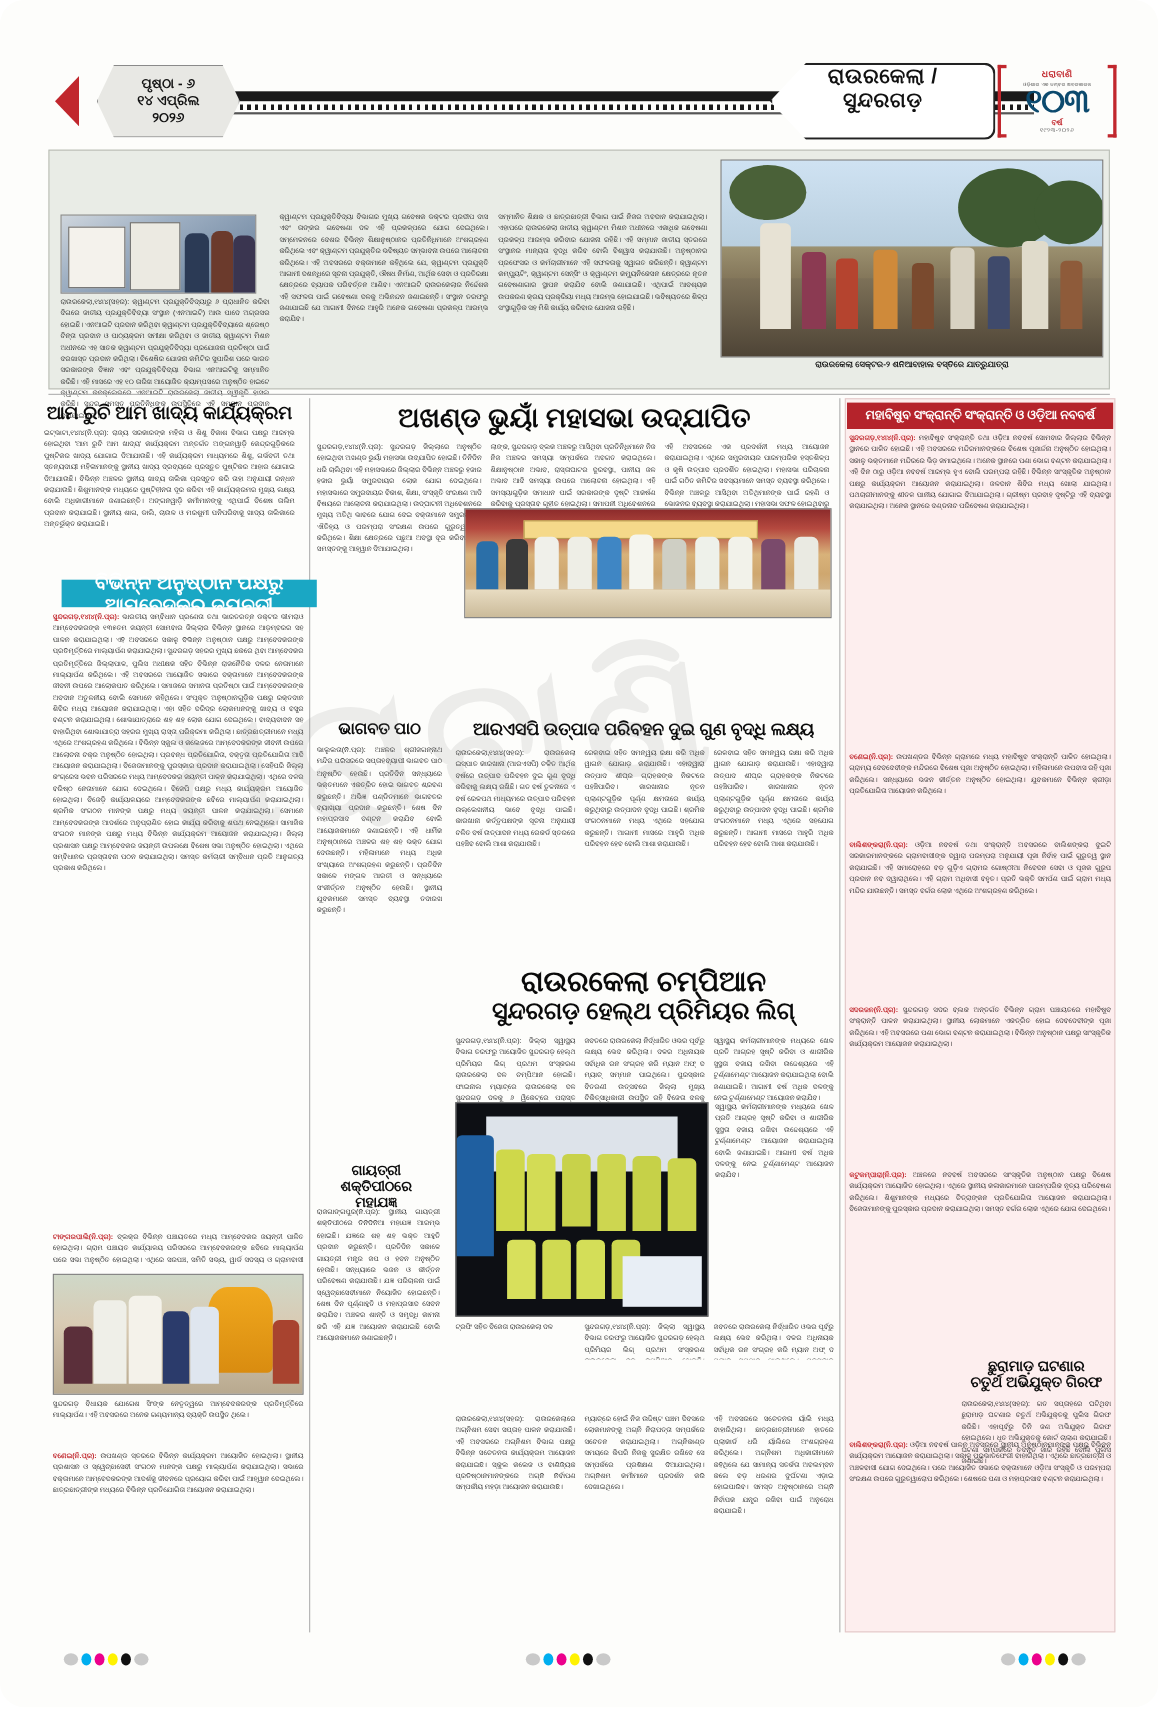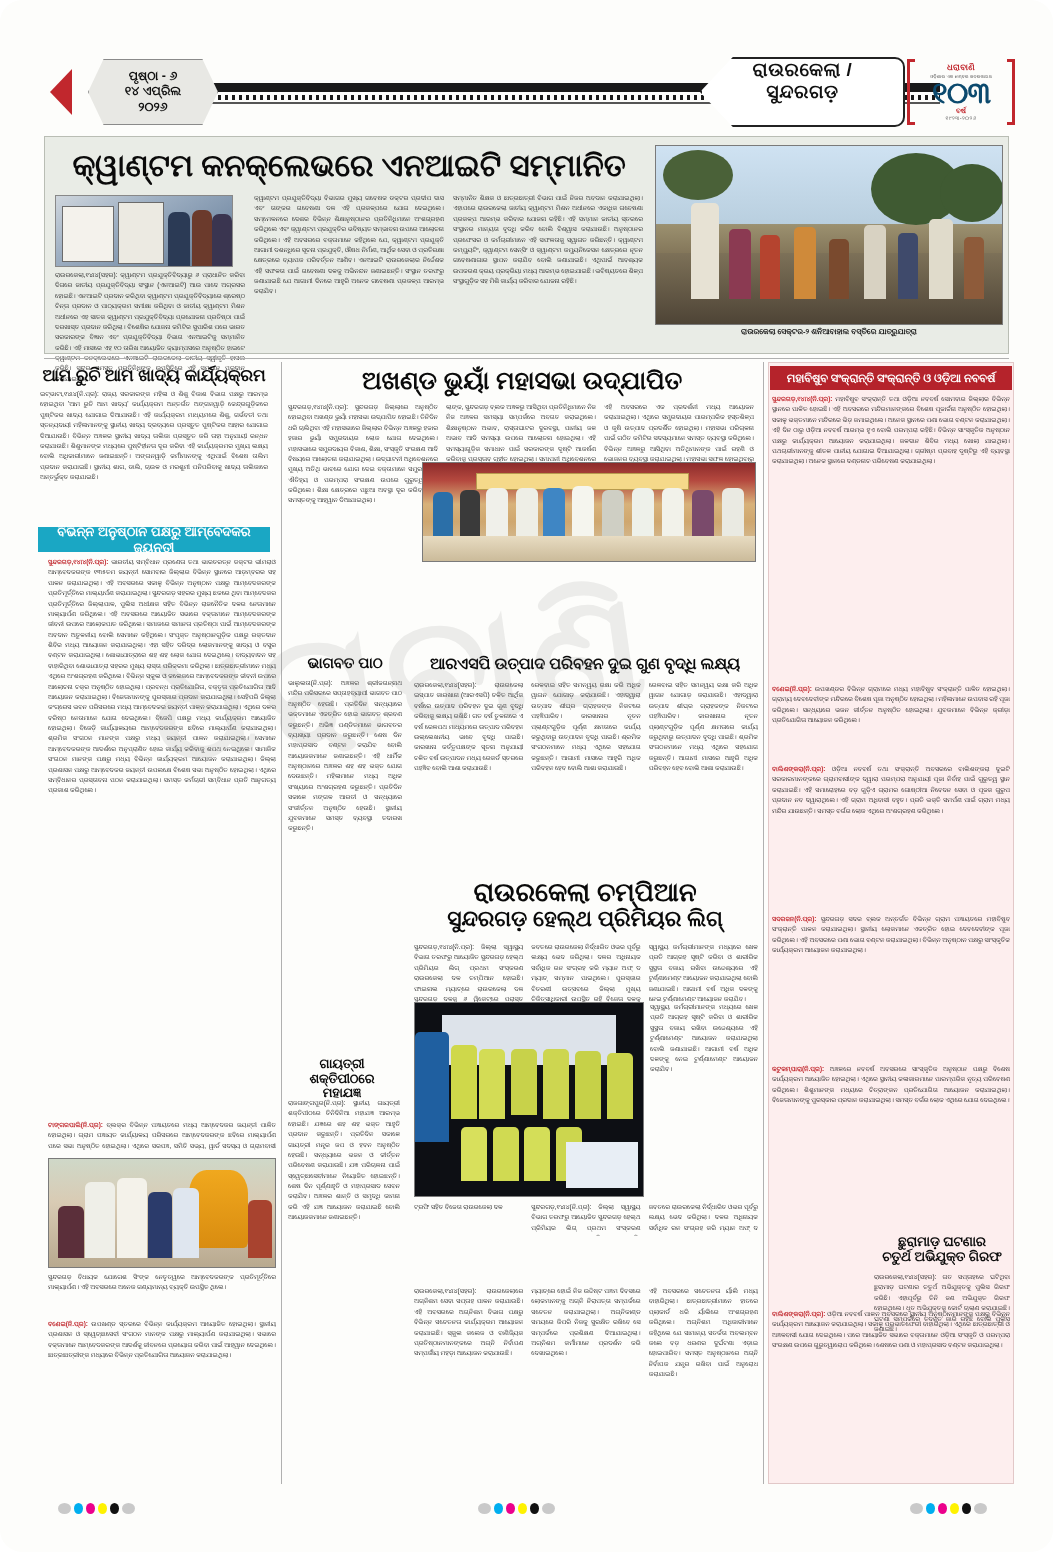--- a/index.html
+++ b/index.html
@@ -253,21 +253,20 @@
       <div class="logo-bracket-r"></div>
       <div class="logo-top">ଧରାବାଣି</div>
       <div class="logo-sub">ଓଡ଼ିଶାର ଏକ ନମ୍ବର ଖବରକାଗଜ</div>
       <div class="logo-num">୧୦୩</div>
       <div class="logo-bot">ବର୍ଷ</div>
       <div class="logo-years">୧୯୨୩-୨୦୨୬</div>
     </div>
   </div>
 
   <div class="lead-block">
-    <div class="lead-headline hl">କ୍ୱାଣ୍ଟମ କନକ୍ଲେଭରେ ଏନଆଇଟି ସମ୍ମାନିତ</div>
 
     <div class="lead-cols">
       <div class="body-col">
         <div class="lead-photo-inline">
           <div class="ph-doc"></div>
             <div class="ph-doc2"></div>
           <div class="ph-p1"></div>
             <div class="ph-p2"></div>
             <div class="ph-p3"></div>
         </div>
@@ -300,21 +299,21 @@
   <div class="rule-v" style="left:763px; top:362px; height:1122px;"></div>
   <div class="rule-h" style="left:44px; top:358px; width:965px;"></div>
 
   <div class="right-panel"></div>
 
   <div class="col" style="left:40px; top:366px; width:228px;">
     <div class="hl" style="font-size:17px; margin-bottom:4px;">ଆମ ରୁଚି ଆମ ଖାଦ୍ୟ କାର୍ଯ୍ୟକ୍ରମ</div>
     <div class="body-col" style="height:148px; overflow:hidden;">ଇଟ୍‌ଭାଟା,୧୪ା୪(ନି.ପ୍ର): ରାଜ୍ୟ ସରକାରଙ୍କ ମହିଳା ଓ ଶିଶୁ ବିକାଶ ବିଭାଗ ପକ୍ଷରୁ ଆରମ୍ଭ ହୋଇଥିବା 'ଆମ ରୁଚି ଆମ ଖାଦ୍ୟ' କାର୍ଯ୍ୟକ୍ରମ ଅନ୍ତର୍ଗତ ଅଙ୍ଗନୱାଡ଼ି କେନ୍ଦ୍ରଗୁଡ଼ିକରେ ପୁଷ୍ଟିକର ଖାଦ୍ୟ ଯୋଗାଇ ଦିଆଯାଉଛି। ଏହି କାର୍ଯ୍ୟକ୍ରମ ମାଧ୍ୟମରେ ଶିଶୁ, ଗର୍ଭବତୀ ତଥା ସ୍ତନ୍ୟଦାୟୀ ମହିଳାମାନଙ୍କୁ ସ୍ଥାନୀୟ ଖାଦ୍ୟ ଦ୍ରବ୍ୟରେ ପ୍ରସ୍ତୁତ ପୁଷ୍ଟିକର ଆହାର ଯୋଗାଇ ଦିଆଯାଉଛି। ବିଭିନ୍ନ ଅଞ୍ଚଳର ସ୍ଥାନୀୟ ଖାଦ୍ୟ ତାଲିକା ପ୍ରସ୍ତୁତ କରି ତାହା ଅନୁଯାୟୀ ରନ୍ଧନ କରାଯାଉଛି। ଶିଶୁମାନଙ୍କ ମଧ୍ୟରେ ପୁଷ୍ଟିହୀନତା ଦୂର କରିବା ଏହି କାର୍ଯ୍ୟକ୍ରମର ମୁଖ୍ୟ ଲକ୍ଷ୍ୟ ବୋଲି ଅଧିକାରୀମାନେ ଜଣାଇଛନ୍ତି। ଅଙ୍ଗନୱାଡ଼ି କର୍ମୀମାନଙ୍କୁ ଏଥିପାଇଁ ବିଶେଷ ତାଲିମ ପ୍ରଦାନ କରାଯାଇଛି। ସ୍ଥାନୀୟ ଶାଗ, ଡାଲି, ଚାଉଳ ଓ ମରଶୁମୀ ପନିପରିବାକୁ ଖାଦ୍ୟ ତାଲିକାରେ ଅନ୍ତର୍ଭୁକ୍ତ କରାଯାଇଛି।</div>
   </div>
 
-  <div class="banner-cyan" style="left:38px; top:527px; width:232px; height:25px; font-size:13px;">
+  <div class="banner-cyan" style="left:56px; top:527px; width:232px; height:25px; font-size:18px;">
     <span>ବିଭିନ୍ନ ଅନୁଷ୍ଠାନ ପକ୍ଷରୁ ଆମ୍ବେଦକର ଜୟନ୍ତୀ</span>
   </div>
 
   <div class="col" style="left:48px; top:557px; width:228px;">
     <div class="body-col" style="height:560px; overflow:hidden;">
       <span class="dateline">ସୁନ୍ଦରଗଡ଼,୧୪ା୪(ନି.ପ୍ର):</span>
       <span>ଭାରତୀୟ ସମ୍ବିଧାନ ପ୍ରଣେତା ତଥା ଭାରତରତ୍ନ ଡକ୍ଟର ଭୀମରାଓ ଆମ୍ବେଦକରଙ୍କ ୧୩୫ତମ ଜୟନ୍ତୀ ସୋମବାର ଜିଲ୍ଲାର ବିଭିନ୍ନ ସ୍ଥାନରେ ଆଡ଼ମ୍ବରର ସହ ପାଳନ କରାଯାଇଥିଲା। ଏହି ଅବସରରେ ସକାଳୁ ବିଭିନ୍ନ ଅନୁଷ୍ଠାନ ପକ୍ଷରୁ ଆମ୍ବେଦକରଙ୍କ ପ୍ରତିମୂର୍ତ୍ତିରେ ମାଲ୍ୟାର୍ପଣ କରାଯାଇଥିଲା। ସୁନ୍ଦରଗଡ଼ ସହରର ମୁଖ୍ୟ ଛକରେ ଥିବା ଆମ୍ବେଦକର ପ୍ରତିମୂର୍ତ୍ତିରେ ଜିଲ୍ଲାପାଳ, ପୁଲିସ ଅଧୀକ୍ଷକ ସହିତ ବିଭିନ୍ନ ରାଜନୈତିକ ଦଳର ନେତାମାନେ ମାଲ୍ୟାର୍ପଣ କରିଥିଲେ। ଏହି ଅବସରରେ ଆୟୋଜିତ ସଭାରେ ବକ୍ତାମାନେ ଆମ୍ବେଦକରଙ୍କ ଜୀବନୀ ଉପରେ ଆଲୋକପାତ କରିଥିଲେ। ସମାଜରେ ସମାନତା ପ୍ରତିଷ୍ଠା ପାଇଁ ଆମ୍ବେଦକରଙ୍କ ଅବଦାନ ଅତୁଳନୀୟ ବୋଲି ସେମାନେ କହିଥିଲେ। ସଂପୃକ୍ତ ଅନୁଷ୍ଠାନଗୁଡ଼ିକ ପକ୍ଷରୁ ରକ୍ତଦାନ ଶିବିର ମଧ୍ୟ ଆୟୋଜନ କରାଯାଇଥିଲା। ଏହା ସହିତ ଦରିଦ୍ର ଲୋକମାନଙ୍କୁ ଖାଦ୍ୟ ଓ ବସ୍ତ୍ର ବଣ୍ଟନ କରାଯାଇଥିଲା। ଶୋଭାଯାତ୍ରାରେ ଶହ ଶହ ଲୋକ ଯୋଗ ଦେଇଥିଲେ। ବାଦ୍ୟବାଦନ ସହ ବାହାରିଥିବା ଶୋଭାଯାତ୍ରା ସହରର ମୁଖ୍ୟ ରାସ୍ତା ପରିକ୍ରମା କରିଥିଲା। ଛାତ୍ରଛାତ୍ରୀମାନେ ମଧ୍ୟ ଏଥିରେ ଅଂଶଗ୍ରହଣ କରିଥିଲେ। ବିଭିନ୍ନ ସ୍କୁଲ ଓ କଲେଜରେ ଆମ୍ବେଦକରଙ୍କ ଜୀବନୀ ଉପରେ ଆଲୋଚନା ଚକ୍ର ଅନୁଷ୍ଠିତ ହୋଇଥିଲା। ପ୍ରବନ୍ଧ ପ୍ରତିଯୋଗିତା, ବକ୍ତୃତା ପ୍ରତିଯୋଗିତା ଆଦି ଆୟୋଜନ କରାଯାଇଥିଲା। ବିଜେତାମାନଙ୍କୁ ପୁରସ୍କାର ପ୍ରଦାନ କରାଯାଇଥିଲା।</span>
       <span>ସେହିପରି ଜିଲ୍ଲା କଂଗ୍ରେସ ଭବନ ପରିସରରେ ମଧ୍ୟ ଆମ୍ବେଦକର ଜୟନ୍ତୀ ପାଳନ କରାଯାଇଥିଲା। ଏଥିରେ ଦଳର ବରିଷ୍ଠ ନେତାମାନେ ଯୋଗ ଦେଇଥିଲେ। ବିଜେପି ପକ୍ଷରୁ ମଧ୍ୟ କାର୍ଯ୍ୟକ୍ରମ ଆୟୋଜିତ ହୋଇଥିଲା। ବିଜେଡ଼ି କାର୍ଯ୍ୟାଳୟରେ ଆମ୍ବେଦକରଙ୍କ ଛବିରେ ମାଲ୍ୟାର୍ପଣ କରାଯାଇଥିଲା। ଶ୍ରମିକ ସଂଗଠନ ମାନଙ୍କ ପକ୍ଷରୁ ମଧ୍ୟ ଜୟନ୍ତୀ ପାଳନ କରାଯାଇଥିଲା। ସେମାନେ ଆମ୍ବେଦକରଙ୍କ ଆଦର୍ଶରେ ଅନୁପ୍ରାଣିତ ହୋଇ କାର୍ଯ୍ୟ କରିବାକୁ ଶପଥ ନେଇଥିଲେ। ସାମାଜିକ ସଂଗଠନ ମାନଙ୍କ ପକ୍ଷରୁ ମଧ୍ୟ ବିଭିନ୍ନ କାର୍ଯ୍ୟକ୍ରମ ଆୟୋଜନ କରାଯାଇଥିଲା। ଜିଲ୍ଲା ପ୍ରଶାସନ ପକ୍ଷରୁ ଆମ୍ବେଦକର ଜୟନ୍ତୀ ଉପଲକ୍ଷେ ବିଶେଷ ସଭା ଅନୁଷ୍ଠିତ ହୋଇଥିଲା। ଏଥିରେ ସମ୍ବିଧାନର ପ୍ରସ୍ତାବନା ପଠନ କରାଯାଇଥିଲା। ସମସ୍ତ କର୍ମଚାରୀ ସମ୍ବିଧାନ ପ୍ରତି ଆନୁଗତ୍ୟ ପ୍ରକାଶ କରିଥିଲେ।</span>
     </div>
   </div>

